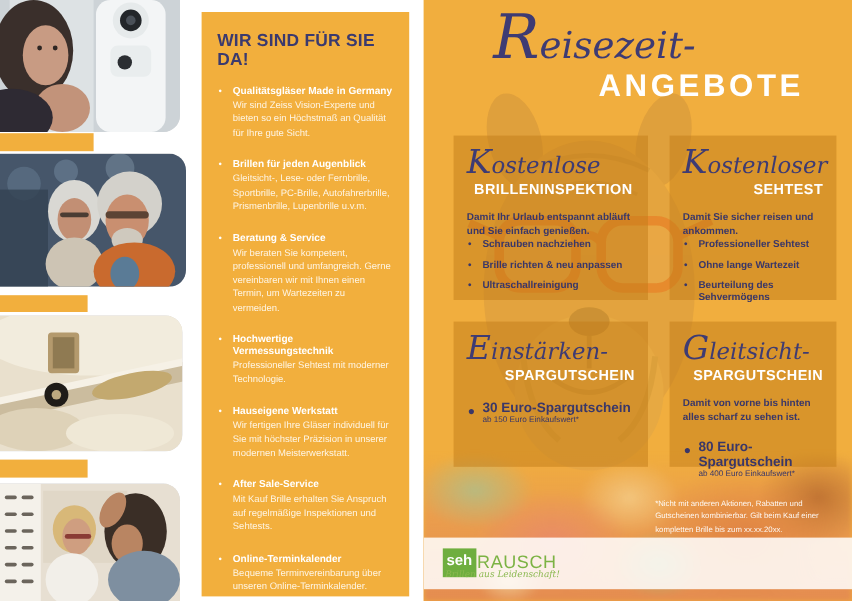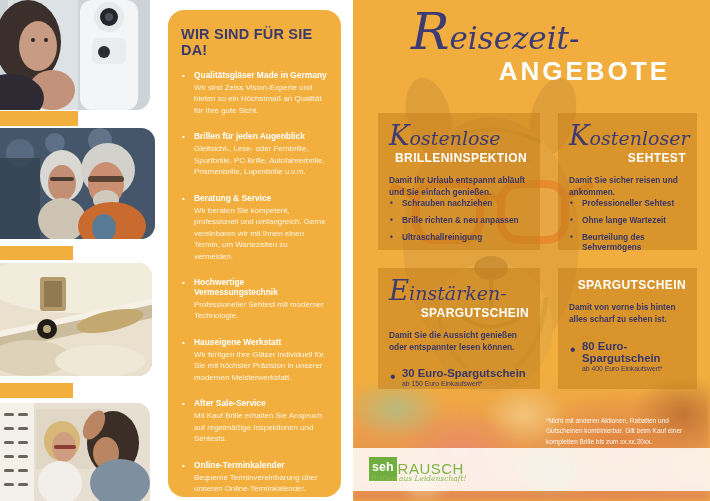--- a/index.html
+++ b/index.html
@@ -18,21 +18,21 @@
   #photo3 { left:0; top:263px; width:152px; height:113px; border-radius:0 14px 14px 0; }
   #photo4 { left:0; top:403px; width:150px; height:98px;  border-radius:0 14px 0 0; }
   .accent { position:absolute; background:#F2AF3D; }
   #bar1 { left:0; top:111px; width:78px; height:15px; }
   #bar2 { left:0; top:246px; width:73px; height:14px; }
   #bar3 { left:0; top:383px; width:73px; height:15px; }
 
   
   #left-panel {
     position:absolute; left:168px; top:10px; width:173px; height:487px;
-    background:#F2AF3D; border-radius:16px; padding:16px 13px 10px 13px;
+    background:#F2AF3D; border-radius:0; padding:16px 13px 10px 13px;
   }
   #left-heading {
     color:#3B3A6E; font-size:14.5px; font-weight:bold; letter-spacing:.2px;
     margin-bottom:12px;
   }
   .svc-item { position:relative; padding-left:13px; margin-bottom:15px; }
   .svc-item .dot {
     position:absolute; left:1px; top:1px; color:#ffffff; font-size:8px;
   }
   .svc-title { color:#ffffff; font-weight:bold; font-size:8.4px; margin-bottom:2px; }
@@ -307,28 +307,28 @@
       <ul class="card-bullets">
         <li>Professioneller Sehtest</li>
         <li>Ohne lange Wartezeit</li>
         <li>Beurteilung des Sehvermögens</li>
       </ul>
     </div>
 
     <div class="card" id="card3">
       <span class="card-script">Einstärken-</span>
       <div class="card-caps caps-right">SPARGUTSCHEIN</div>
-      <div class="card-body">Damit Sie die Aussicht genießen oder entspannter lesen können.</div>
       <div class="offer-row">
         <div class="offer-main">30 Euro-Spargutschein</div>
         <div class="offer-note">ab 150 Euro Einkaufswert*</div>
       </div>
     </div>
 
     <div class="card" id="card4">
+      <span class="card-script">Gleitsicht-</span>
       <div class="card-caps caps-right">SPARGUTSCHEIN</div>
       <div class="card-body">Damit von vorne bis hinten alles scharf zu sehen ist.</div>
       <div class="offer-row">
         <div class="offer-main">80 Euro-Spargutschein</div>
         <div class="offer-note">ab 400 Euro Einkaufswert*</div>
       </div>
     </div>
 
     <div id="fine-print">*Nicht mit anderen Aktionen, Rabatten und Gutscheinen kombinierbar. Gilt beim Kauf einer kompletten Brille bis zum xx.xx.20xx.</div>
 

